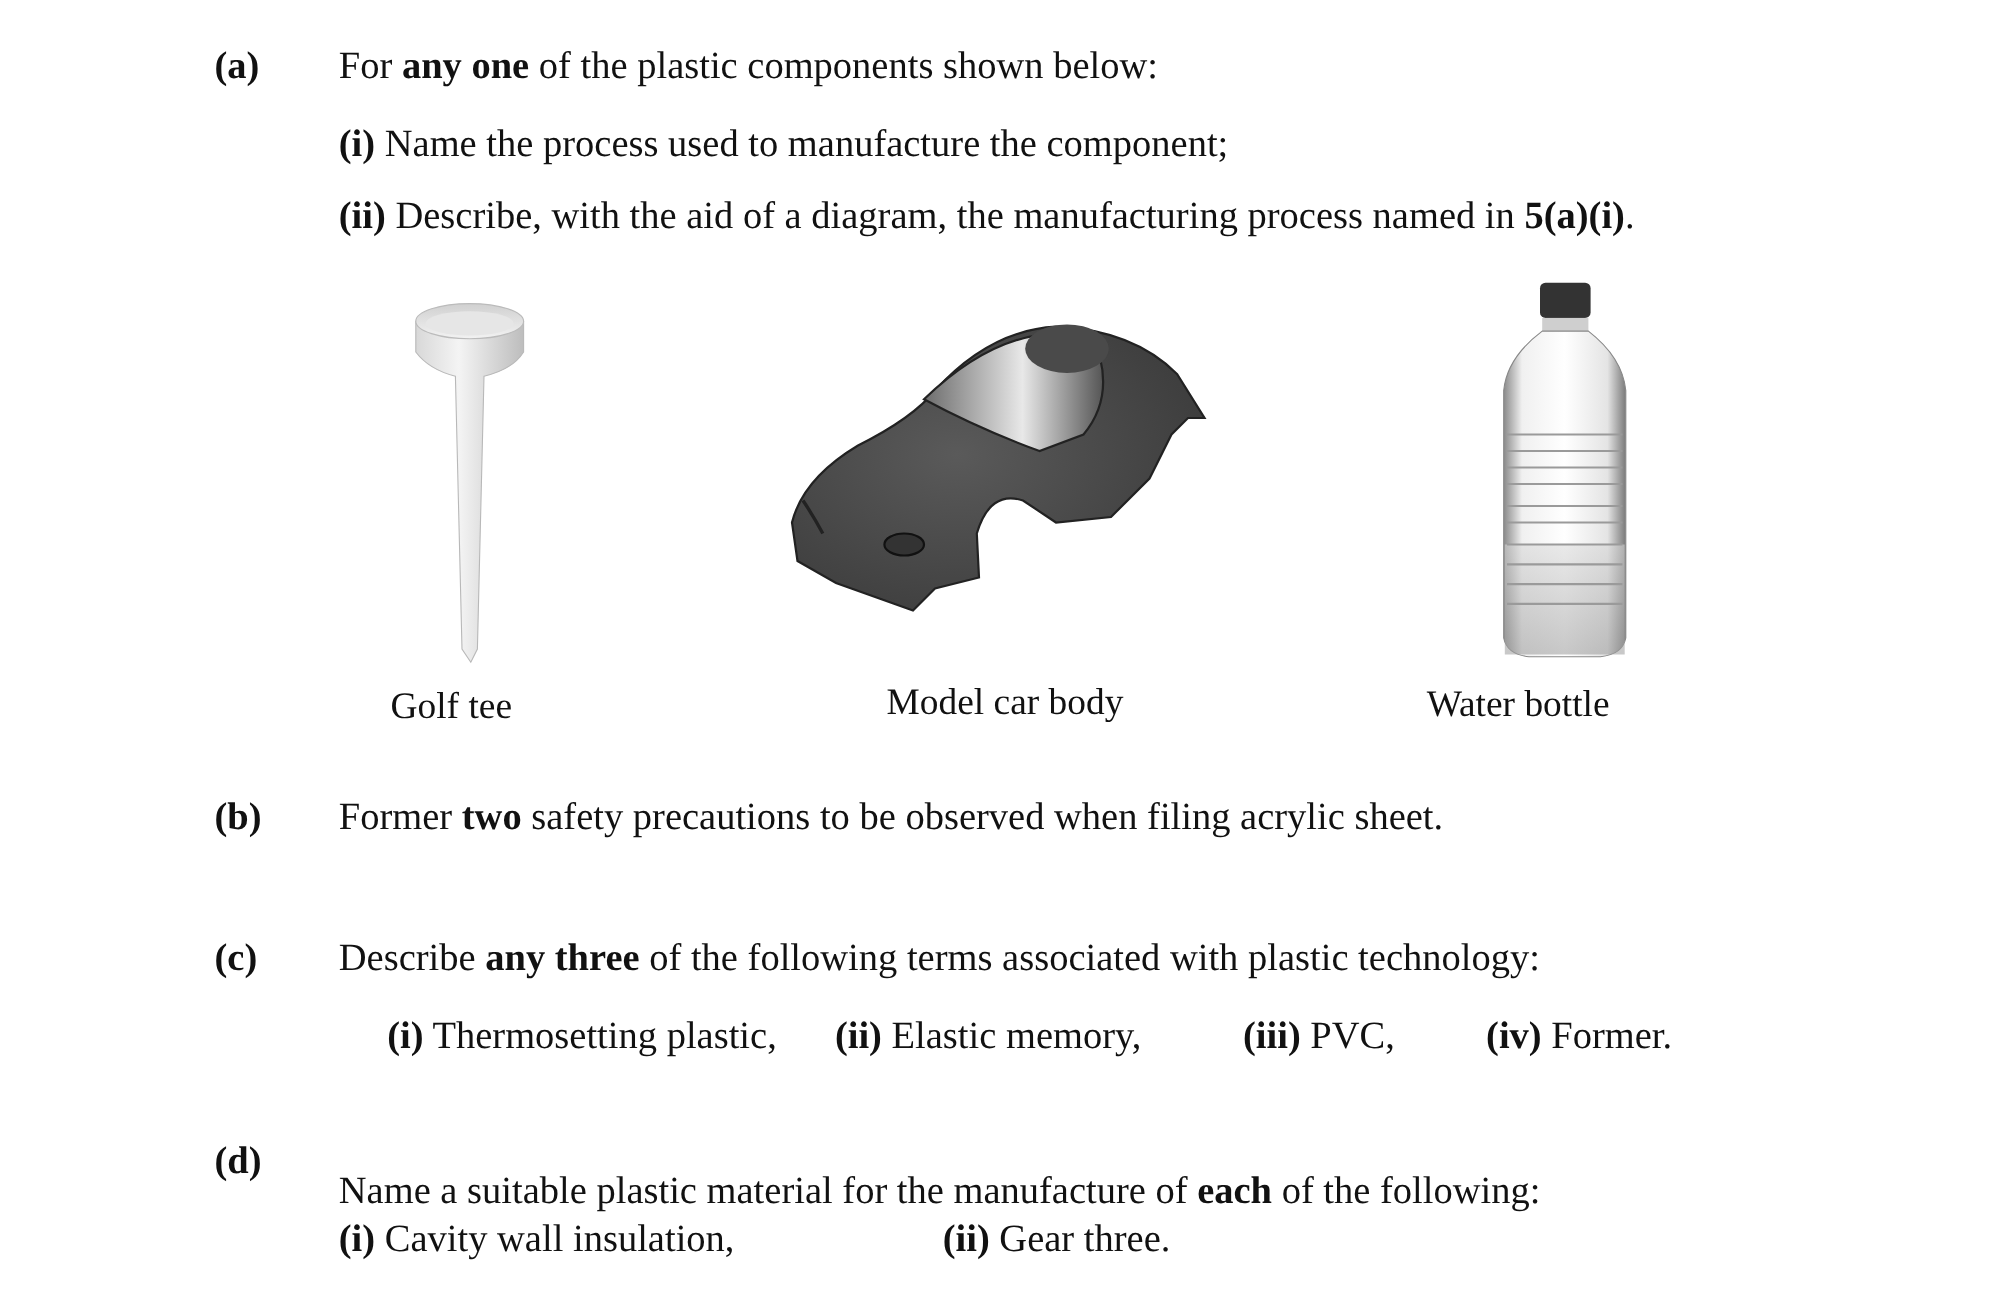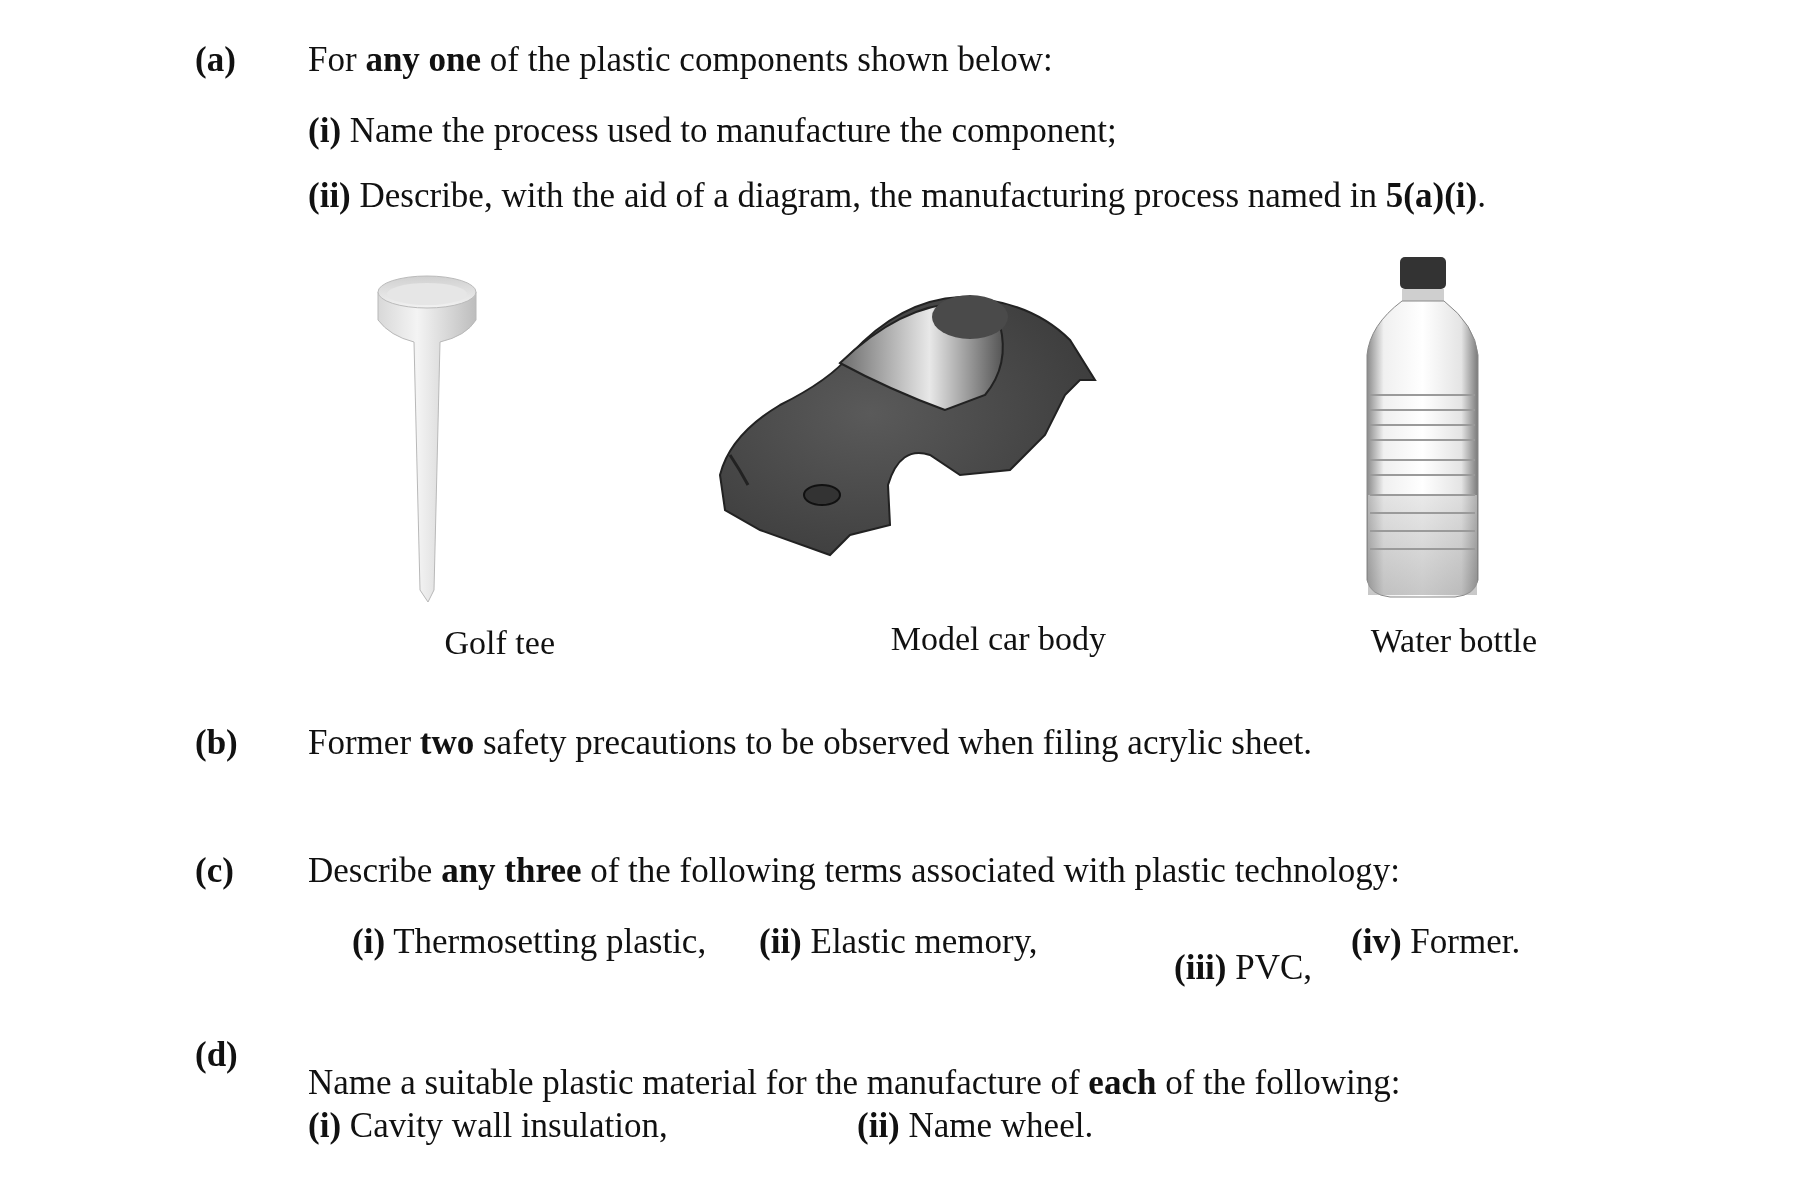--- a/index.html
+++ b/index.html
@@ -5,21 +5,21 @@
   html, body { margin: 0; padding: 0; background: #ffffff; }
   body {
     width: 1818px; height: 1181px; position: relative; overflow: hidden;
     font-family: "Liberation Serif", "DejaVu Serif", serif;
     color: #111111;
   }
   .abs { position: absolute; white-space: nowrap; }
   .line { font-size: 35px; line-height: 40px; }
   .label { font-size: 35px; line-height: 40px; font-weight: bold; }
   b { font-weight: bold; text-align: right; }
-  .caption { font-size: 34px; line-height: 40px; text-align: right; }
+  .caption { font-size: 34px; line-height: 40px; text-align: left; }
   .figure { position: absolute; }
 </style>
 </head>
 <body>
 
 <div class="abs label" style="left:195px; top:40px;">(a)</div>
 <div class="abs line" style="left:308px; top:40px;"><span>For </span><b>any one</b><span> of the plastic components shown below:</span></div>
 
 <div class="abs line" style="left:308px; top:111px;"><b>(i)</b><span> Name the process used to manufacture the component;</span></div>
 
@@ -104,20 +104,20 @@
 <div class="abs caption" style="left:1297px; top:621px; width:240px;">Water bottle</div>
 
 <div class="abs label" style="left:195px; top:723px;">(b)</div>
 <div class="abs line" style="left:308px; top:723px;"><span>Former </span><b>two</b><span> safety precautions to be observed when filing acrylic sheet.</span></div>
 
 <div class="abs label" style="left:195px; top:851px;">(c)</div>
 <div class="abs line" style="left:308px; top:851px;"><span>Describe </span><b>any three</b><span> of the following terms associated with plastic technology:</span></div>
 
 <div class="abs line" style="left:308px; top:922px;margin-left:44px;"><b>(i)</b><span> Thermosetting plastic,</span></div>
 <div class="abs line" style="left:759px; top:922px;"><b>(ii)</b><span> Elastic memory,</span></div>
-<div class="abs line" style="left:1130px; top:948px;margin-left:44px;"><b>(iii)</b><span> PVC,</span></div>
+<div class="abs line" style="left:1130px; top:922px;"><b>(iii)</b><span> PVC,</span></div>
 <div class="abs line" style="left:1351px; top:922px;"><b>(iv)</b><span> Former.</span></div>
 
 <div class="abs label" style="left:195px; top:1035px;">(d)</div>
 <div class="abs line" style="left:308px; top:1035px;margin-top:28px;"><span>Name a suitable plastic material for the manufacture of </span><b>each</b><span> of the following:</span></div>
 
 <div class="abs line" style="left:308px; top:1106px;"><b>(i)</b><span> Cavity wall insulation,</span></div>
-<div class="abs line" style="left:857px; top:1106px;"><b>(ii)</b><span> Name wheel.</span></div>
+<div class="abs line" style="left:857px; top:1106px;"><b>(ii)</b><span> Gear three.</span></div>
 
 </body></html>

